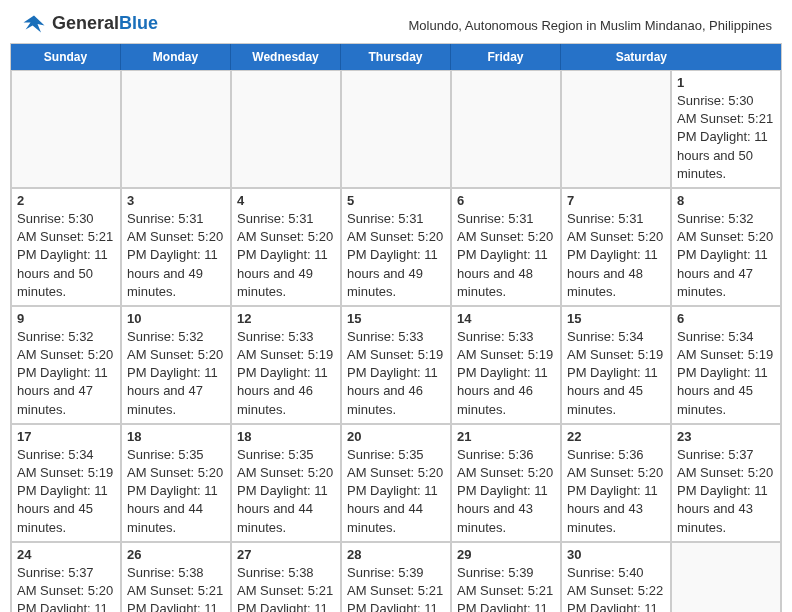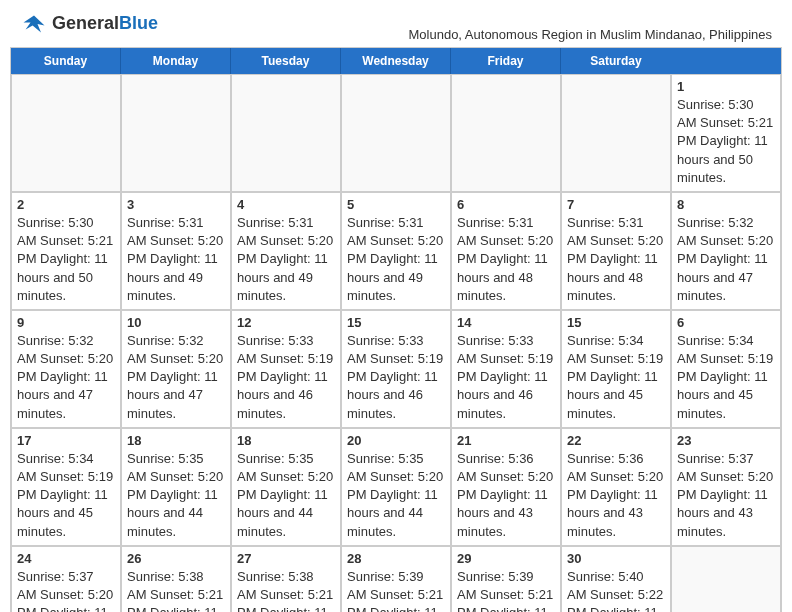--- a/index.html
+++ b/index.html
@@ -6,27 +6,27 @@
     body { font-family: Arial, sans-serif; background: #fff; width: 792px; min-height: 612px; }
     
     .header { padding: 10px 20px 5px 20px; display: flex; align-items: flex-start; justify-content: space-between; }
     .logo { display: flex; align-items: center; gap: 4px; }
     .logo-text { font-size: 18px; font-weight: bold; color: #333; line-height: 1.1; }
     .logo-blue { color: #1a6fba; }
     .logo-bird { width: 28px; height: 28px; }
     
     .title-section { text-align: right; flex: 1; }
     .month-title { font-size: 32px; font-weight: bold; color: #333; }
-    .subtitle { font-size: 13px; color: #333; margin-top: 17px; }
+    .subtitle { font-size: 13px; color: #333; margin-top: 8px; }
     
     .calendar { margin: 0 10px 10px 10px; border: 1px solid #ccc; }
     
     .day-headers { display: grid; grid-template-columns: repeat(7, 1fr); background: #2672c8; }
     .day-header { color: #fff; font-size: 12px; font-weight: bold; padding: 6px 4px; text-align: center; border-right: 1px solid #1a5ca8; }
-    .day-header:last-child { border-right: none; }
+    .day-header:last-child { border-right: none; text-align: right; }
     
     .calendar-grid { display: grid; grid-template-columns: repeat(7, 1fr); }
     
     .cell { border: 1px solid #ccc; padding: 4px 5px; min-height: 80px; vertical-align: top; font-size: 10px; color: #333; background: #fff; }
     .cell.empty { background: #f9f9f9; }
     .cell-number { font-size: 13px; font-weight: bold; color: #333; margin-bottom: 2px; }
     .cell-info { font-size: 13px; line-height: 1.4; color: #333; }
   </style>
 </head>
 <body>
@@ -42,22 +42,22 @@
   </div>
   <div class="title-section">
     <div class="subtitle">Molundo, Autonomous Region in Muslim Mindanao, Philippines</div>
   </div>
 </div>
 
 <div class="calendar">
   <div class="day-headers">
   <div class="day-header">Sunday</div>
       <div class="day-header">Monday</div>
-      <div class="day-header">Tuesday</div>
       <div class="day-header">Wednesday</div>
+      <div class="day-header">Thursday</div>
       <div class="day-header">Friday</div>
       <div class="day-header">Saturday</div>
     </div>
   <div class="calendar-grid">
   <div class="cell empty"></div>
       <div class="cell empty"></div>
       <div class="cell empty"></div>
       <div class="cell empty"></div>
       <div class="cell empty"></div>
       <div class="cell empty"></div>

